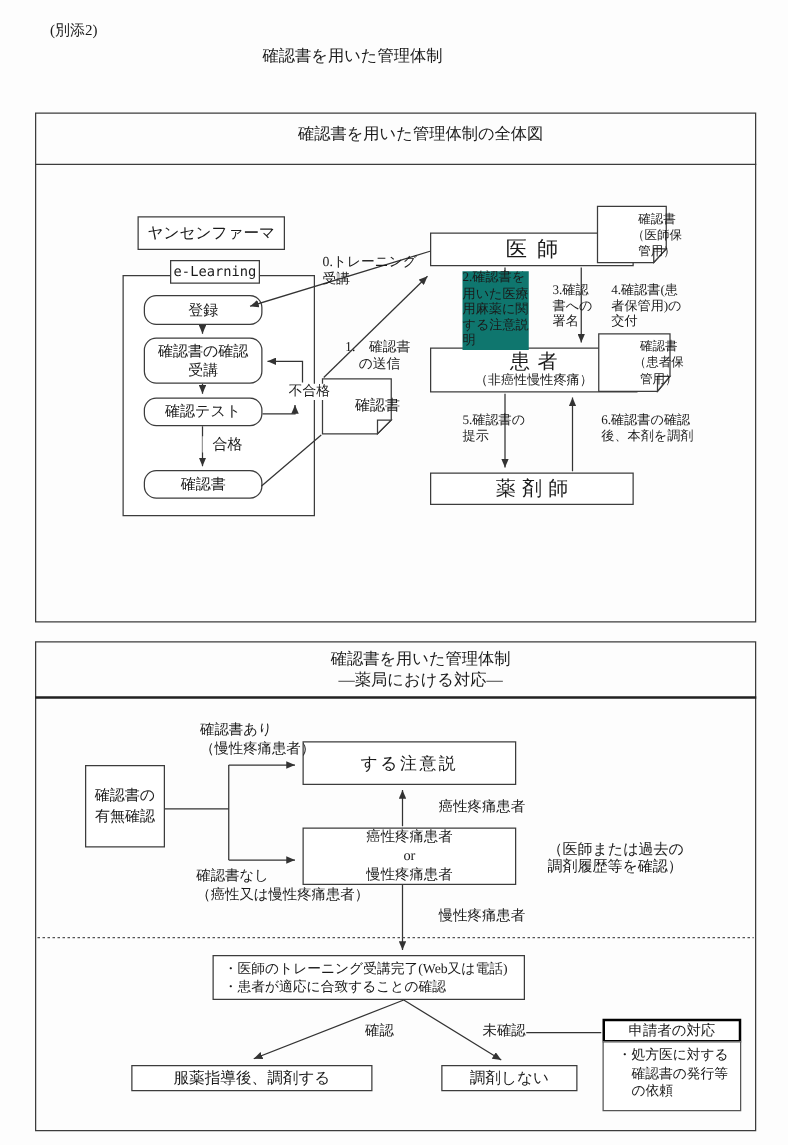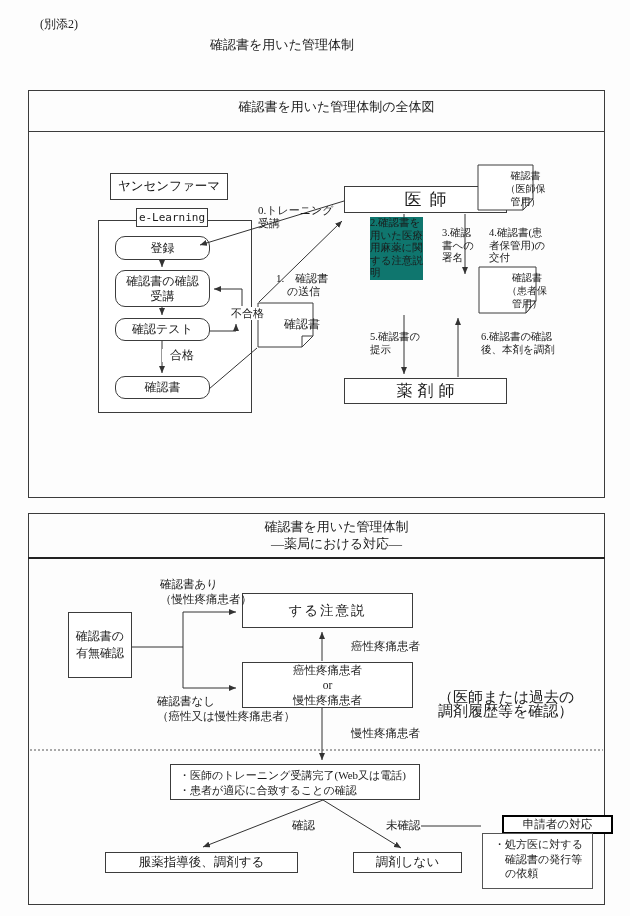--- a/index.html
+++ b/index.html
@@ -48,20 +48,24 @@
   <div class="box rbox" style="left:115px;top:318px;width:95px;height:23px;font-size:12px;">
       <span>確認テスト</span>
     </div>
   <div class="box rbox" style="left:115px;top:376px;width:95px;height:23px;font-size:12px;">
       <span>確認書</span>
     </div>
 
   <div class="box" style="left:344px;top:186px;width:163px;height:27px;font-size:17px;letter-spacing:8px;padding-left:8px;">
       <span>医師</span>
     </div>
+  <div class="box col" style="left:344px;top:278px;width:166px;height:36px;">
+    <span style="font-size:16px;line-height:17px;letter-spacing:6px;padding-left:6px;">患者</span>
+    <span style="font-size:10.5px;line-height:13px;">（非癌性慢性疼痛）</span>
+  </div>
   <div class="box" style="left:344px;top:378px;width:163px;height:26px;font-size:16px;letter-spacing:5px;padding-left:5px;">
       <span>薬剤師</span>
     </div>
 
   <div class="abs" style="left:28px;top:513px;width:577px;height:392px;border:1px solid #3c3c3c;"></div>
   <div class="lbl ctr" style="left:28px;top:520px;width:577px;font-size:13px;">確認書を用いた管理体制</div>
   <div class="lbl ctr" style="left:28px;top:537px;width:577px;font-size:13px;">―薬局における対応―</div>
   <div class="abs" style="left:28px;top:557px;width:577px;border-top:2px solid #222;"></div>
 
   <div class="box" style="left:68px;top:612px;width:64px;height:66px;font-size:12px;line-height:17px;white-space:pre-line;"><span>確認書の
@@ -73,21 +77,21 @@
 or
 慢性疼痛患者</span></div>
   <div class="box" style="left:170px;top:764px;width:250px;height:36px;justify-content:flex-start;align-items:flex-start;text-align:left;padding:3px 0 0 8px;font-size:11px;line-height:15px;white-space:pre-line;"><span>・医師のトレーニング受講完了(Web又は電話)
 ・患者が適応に合致することの確認</span></div>
   <div class="box" style="left:105px;top:852px;width:193px;height:21px;font-size:12.5px;">
       <span>服薬指導後、調剤する</span>
     </div>
   <div class="box" style="left:353px;top:852px;width:109px;height:21px;font-size:12.5px;">
       <span>調剤しない</span>
     </div>
-  <div class="box" style="left:482px;top:815px;width:111px;height:19px;border:2px solid #000;font-size:11.5px;margin-left:20px;">
+  <div class="box" style="left:482px;top:815px;width:111px;height:19px;border:2px solid #000;font-size:11.5px;">
       <span>申請者の対応</span>
     </div>
   <div class="box" style="left:482px;top:833px;width:111px;height:56px;border:1px solid #555;justify-content:center;align-items:flex-start;text-align:left;padding:3px 2px 0 4px;font-size:11px;line-height:14.5px;white-space:pre-line;"><span>・処方医に対する
 　確認書の発行等
 　の依頼</span></div>
 
   <svg width="630" height="916" viewBox="0 0 630 916">
     <defs>
       <marker id="ah" markerWidth="8" markerHeight="6" refX="7" refY="3" orient="auto">
         <path d="M0,0 L7,3 L0,6 Z" fill="#333"></path>
@@ -166,19 +170,19 @@
 管用）</div>
   <div class="lbl ctr" style="left:478px;top:271px;width:58px;font-size:10px;line-height:13px;">確認書
 （患者保
 管用）</div>
 
   <div class="lbl" style="left:140px;top:577px;font-size:11.5px;line-height:15px;">確認書あり
 （慢性疼痛患者）</div>
   <div class="lbl" style="left:137px;top:694px;font-size:11.5px;line-height:15px;">確認書なし
 （癌性又は慢性疼痛患者）</div>
   <div class="lbl" style="left:331px;top:640px;font-size:11.5px;">癌性疼痛患者</div>
-  <div class="lbl" style="left:418px;top:690px;font-size:15px;line-height:14px;">（医師または過去の
+  <div class="lbl" style="left:418px;top:672px;font-size:12px;line-height:14px;">（医師または過去の
 調剤履歴等を確認）</div>
   <div class="lbl" style="left:331px;top:727px;font-size:11.5px;">慢性疼痛患者</div>
   <div class="lbl" style="left:272px;top:819px;font-size:11.5px;">確認</div>
   <div class="lbl" style="left:366px;top:819px;font-size:11.5px;background:#fdfdfd;">未確認</div>
 
 </div>
 
 </body></html>

